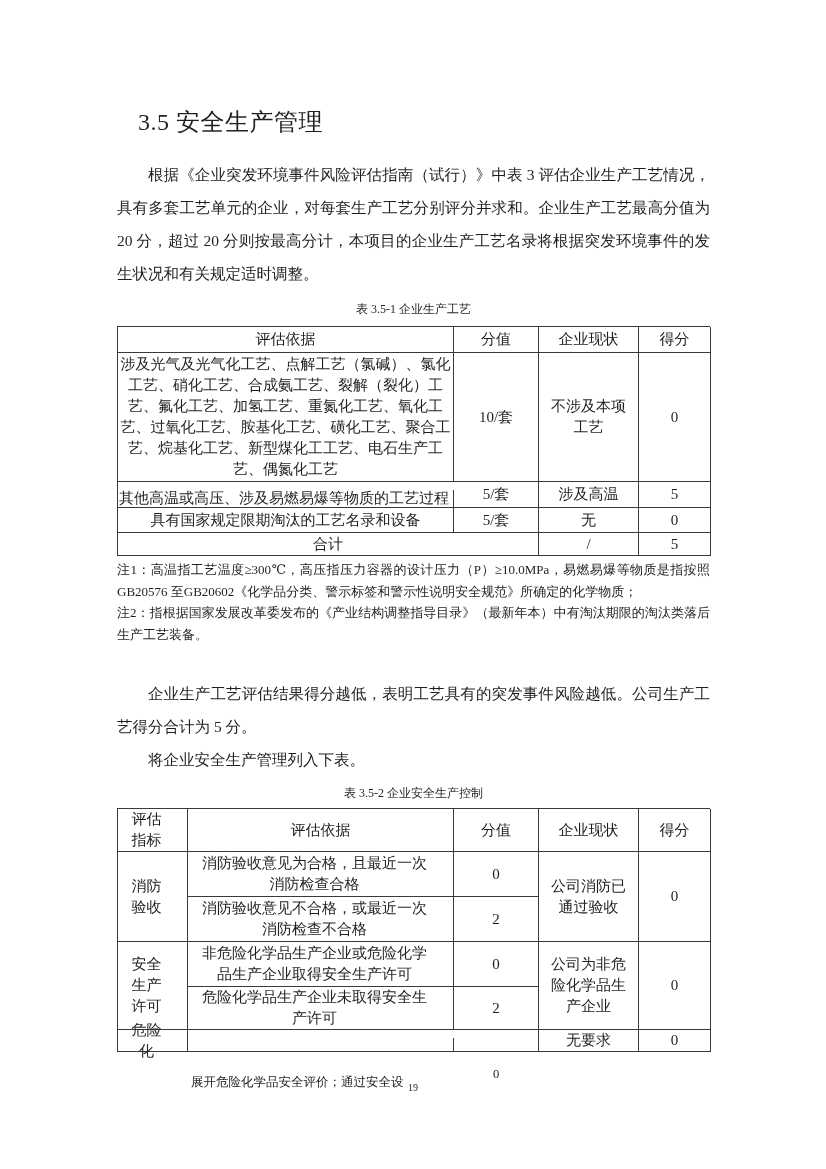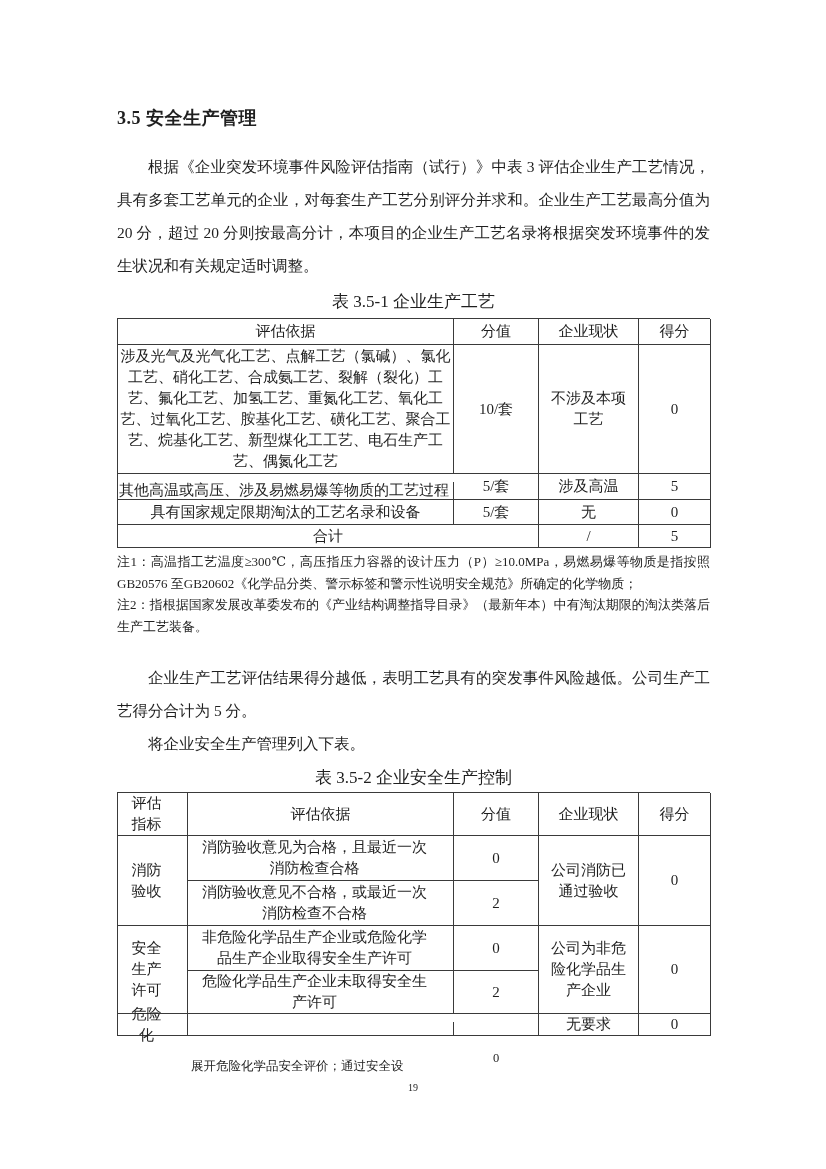--- a/index.html
+++ b/index.html
@@ -5,27 +5,27 @@
   * { margin:0; padding:0; box-sizing:border-box; }
   html,body { background:#ffffff; }
   .page {
     position:relative; width:826px; height:1169px; margin:0 auto;
     background:#ffffff; overflow:hidden;
     font-family:"Liberation Serif","DejaVu Serif",serif;
     color:#1f1f1f;
   }
   .content { position:absolute; left:117px; top:0; width:593px; }
 
-  .doc-title { margin-top:106px; font-size:18px; font-weight:bold; letter-spacing:0.5px; }
+  .doc-title { margin-top:106px; font-size:24px; font-weight:normal; letter-spacing:0.5px;margin-left:21px; }
 
   .para { font-size:15.5px; line-height:33px; text-align:justify; text-indent:31px; }
   .p1 { margin-top:20px; }
-  .p2 { margin-top:24px; }
+  .p2 { margin-top:32px; }
 
-  .caption { text-align:center; font-size:17px; line-height:21px; }
+  .caption { text-align:center; font-size:12px; line-height:21px; }
   .cap1 { margin-top:9px; }
   .cap2 { margin-top:7px; }
 
   .grid-table {
     display:grid; width:593px;
     border-top:1px solid #3a3a3a; border-left:1px solid #3a3a3a;
     font-size:15px; line-height:21px;
   }
   .t1 { margin-top:6px; grid-template-columns:336px 85px 100px 72px; grid-template-rows:26px auto 26px 25px 23px; }
   .t2 { margin-top:4px; grid-template-columns:70px 266px 85px 100px 72px; grid-template-rows:43px 45px 45px 45px 43px 22px; }

